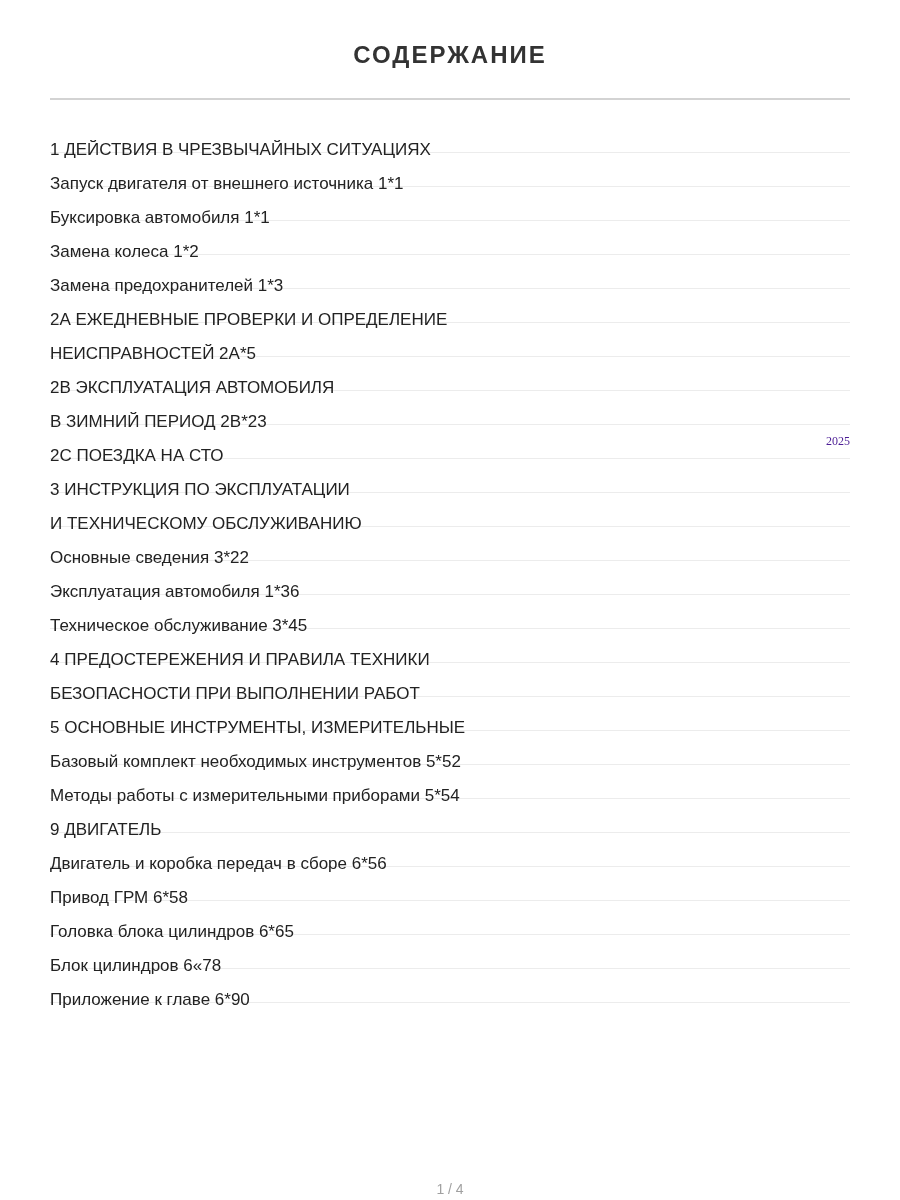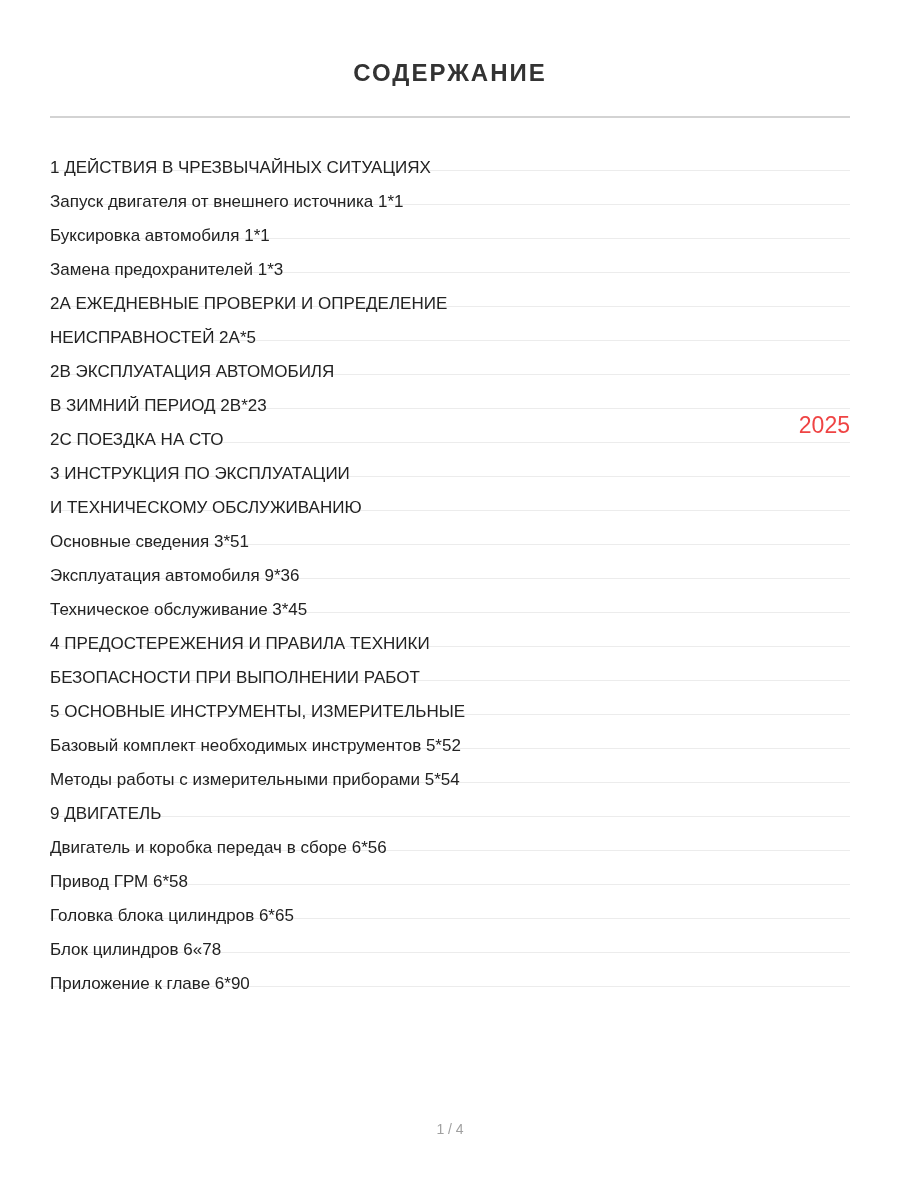--- a/index.html
+++ b/index.html
@@ -11,21 +11,21 @@
       width: 900px;
       height: 1200px;
       position: relative;
       font-family: "Liberation Sans", "DejaVu Sans", sans-serif;
       color: #222222;
       overflow: hidden;
     }
     .page {
       position: absolute;
       left: 50px;
-      top: 18px;
+      top: 0;
       width: 800px;
     }
     .title {
       margin: 0;
       padding-top: 39px;
       height: 32px;
       line-height: 32px;
       text-align: center;
       font-size: 24px;
       font-weight: bold;
@@ -50,28 +50,29 @@
       height: 33px;
       border-bottom: 1px solid #ececec;
       font-size: 17px;
       color: #222222;
     }
     .toc-text {
       white-space: nowrap;
       margin-top: 28px;
     }
     .toc-aside {
-      color: #ef4444;
-      font-size: 23px;
+      color: #4c1d95;
+      font-size: 12px;
+      font-family: Liberation Serif, serif;
     }
     .footer {
       position: absolute;
       left: 0;
       width: 900px;
-      top: 1121px;
+      top: 1181px;
       text-align: center;
       font-size: 14px;
       color: #a0a0a0;
     }
   </style>
 </head>
 <body>
 
 <div class="page">
   <h1 class="title">СОДЕРЖАНИЕ</h1>
@@ -80,20 +81,24 @@
       <li class="toc-row">
     <span class="toc-text">1 ДЕЙСТВИЯ В ЧРЕЗВЫЧАЙНЫХ СИТУАЦИЯХ</span>
     <span class="toc-aside"></span>
   </li>
       <li class="toc-row">
     <span class="toc-text">Запуск двигателя от внешнего источника 1*1</span>
     <span class="toc-aside"></span>
   </li>
       <li class="toc-row">
     <span class="toc-text">Буксировка автомобиля 1*1</span>
+    <span class="toc-aside"></span>
+  </li>
+      <li class="toc-row">
+    <span class="toc-text">Замена колеса 1*2</span>
     <span class="toc-aside"></span>
   </li>
       <li class="toc-row">
     <span class="toc-text">Замена предохранителей 1*3</span>
     <span class="toc-aside"></span>
   </li>
       <li class="toc-row">
     <span class="toc-text">2А ЕЖЕДНЕВНЫЕ ПРОВЕРКИ И ОПРЕДЕЛЕНИЕ</span>
     <span class="toc-aside"></span>
   </li>
@@ -115,25 +120,25 @@
   </li>
       <li class="toc-row">
     <span class="toc-text">3 ИНСТРУКЦИЯ ПО ЭКСПЛУАТАЦИИ</span>
     <span class="toc-aside"></span>
   </li>
       <li class="toc-row">
     <span class="toc-text">И ТЕХНИЧЕСКОМУ ОБСЛУЖИВАНИЮ</span>
     <span class="toc-aside"></span>
   </li>
       <li class="toc-row">
-    <span class="toc-text">Основные сведения 3*51</span>
+    <span class="toc-text">Основные сведения 3*22</span>
     <span class="toc-aside"></span>
   </li>
       <li class="toc-row">
-    <span class="toc-text">Эксплуатация автомобиля 9*36</span>
+    <span class="toc-text">Эксплуатация автомобиля 1*36</span>
     <span class="toc-aside"></span>
   </li>
       <li class="toc-row">
     <span class="toc-text">Техническое обслуживание 3*45</span>
     <span class="toc-aside"></span>
   </li>
       <li class="toc-row">
     <span class="toc-text">4 ПРЕДОСТЕРЕЖЕНИЯ И ПРАВИЛА ТЕХНИКИ</span>
     <span class="toc-aside"></span>
   </li>

